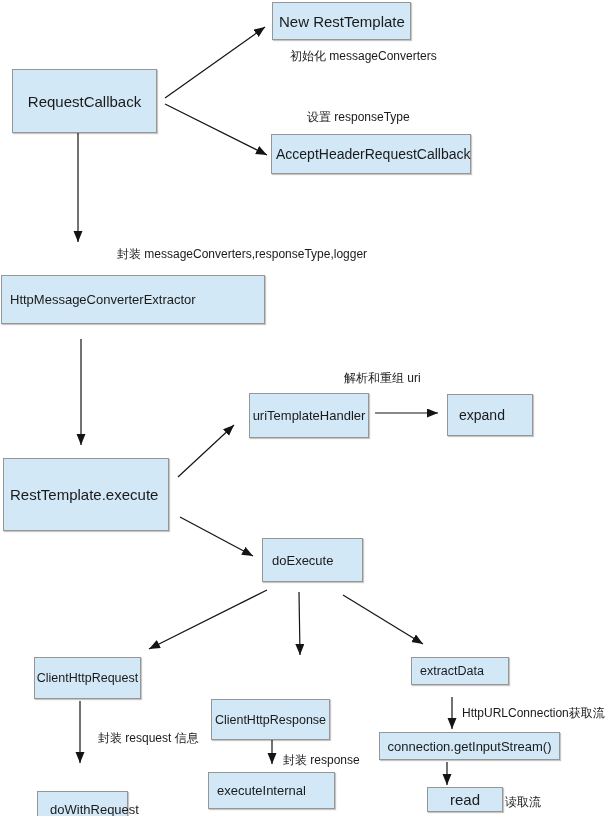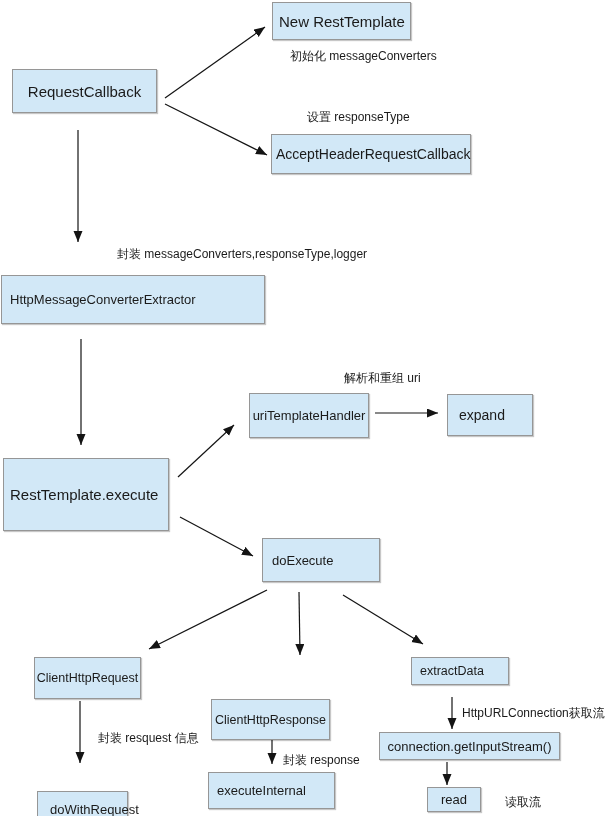--- a/index.html
+++ b/index.html
@@ -63,47 +63,47 @@
     <line x1="299" y1="592" x2="300" y2="655" marker-end="url(#ah)"></line>
     <line x1="343" y1="595" x2="423" y2="644" marker-end="url(#ah)"></line>
     <line x1="80" y1="701" x2="80" y2="763" marker-end="url(#ah)"></line>
     <line x1="272" y1="703" x2="272" y2="764" marker-end="url(#ah)"></line>
     <line x1="452" y1="697" x2="452" y2="729" marker-end="url(#ah)"></line>
     <line x1="447" y1="762" x2="447" y2="785" marker-end="url(#ah)"></line>
   </svg>
 
   <div class="node ta-l" style="left:272px;top:2px;width:139px;height:38px;font-size:15px;padding-left:6px;">New RestTemplate</div>
 
-  <div class="node" style="left:12px;top:69px;width:145px;height:44px;font-size:15px;">RequestCallback</div>
+  <div class="node" style="left:12px;top:69px;width:145px;height:64px;font-size:15px;">RequestCallback</div>
 
   <div class="node ta-l" style="left:271px;top:134px;width:200px;height:40px;font-size:14px;padding-left:4px;">AcceptHeaderRequestCallback</div>
 
   <div class="node ta-l" style="left:1px;top:275px;width:264px;height:49px;font-size:13px;padding-left:8px;">HttpMessageConverterExtractor</div>
 
   <div class="node" style="left:249px;top:393px;width:120px;height:45px;font-size:13px;">uriTemplateHandler</div>
 
   <div class="node ta-l" style="left:447px;top:394px;width:86px;height:42px;font-size:14px;padding-left:11px;">expand</div>
 
   <div class="node ta-l" style="left:3px;top:458px;width:166px;height:73px;font-size:15px;padding-left:6px;">RestTemplate.execute</div>
 
-  <div class="node ta-l" style="left:262px;top:538px;width:118px;height:44px;font-size:13px;padding-left:9px;">doExecute</div>
+  <div class="node ta-l" style="left:262px;top:538px;width:101px;height:44px;font-size:13px;padding-left:9px;">doExecute</div>
 
   <div class="node" style="left:34px;top:657px;width:107px;height:42px;font-size:12.5px;">ClientHttpRequest</div>
 
   <div class="node" style="left:211px;top:657px;width:119px;height:41px;font-size:12.5px;margin-top:42px;">ClientHttpResponse</div>
 
   <div class="node ta-l" style="left:411px;top:657px;width:98px;height:28px;font-size:12.5px;padding-left:8px;">extractData</div>
 
   <div class="node" style="left:379px;top:732px;width:181px;height:28px;font-size:13px;">connection.getInputStream()</div>
 
   <div class="node" style="left:37px;top:791px;width:91px;height:37px;font-size:13px;padding-left:24px;">doWithRequest</div>
 
   <div class="node ta-l" style="left:208px;top:772px;width:127px;height:37px;font-size:13px;padding-left:8px;">executeInternal</div>
 
-  <div class="node" style="left:427px;top:787px;width:54px;height:25px;font-size:13px;">read</div>
+  <div class="node" style="left:427px;top:787px;width:76px;height:25px;font-size:15px;">read</div>
 
   <span class="ann" style="left:290px;top:48px;">初始化 messageConverters</span>
 
   <span class="ann" style="left:307px;top:109px;">设置 responseType</span>
 
   <span class="ann" style="left:117px;top:246px;">封装 messageConverters,responseType,logger</span>
 
   <span class="ann" style="left:344px;top:370px;">解析和重组 uri</span>
 
   <span class="ann" style="left:98px;top:730px;">封装 resquest 信息</span>

